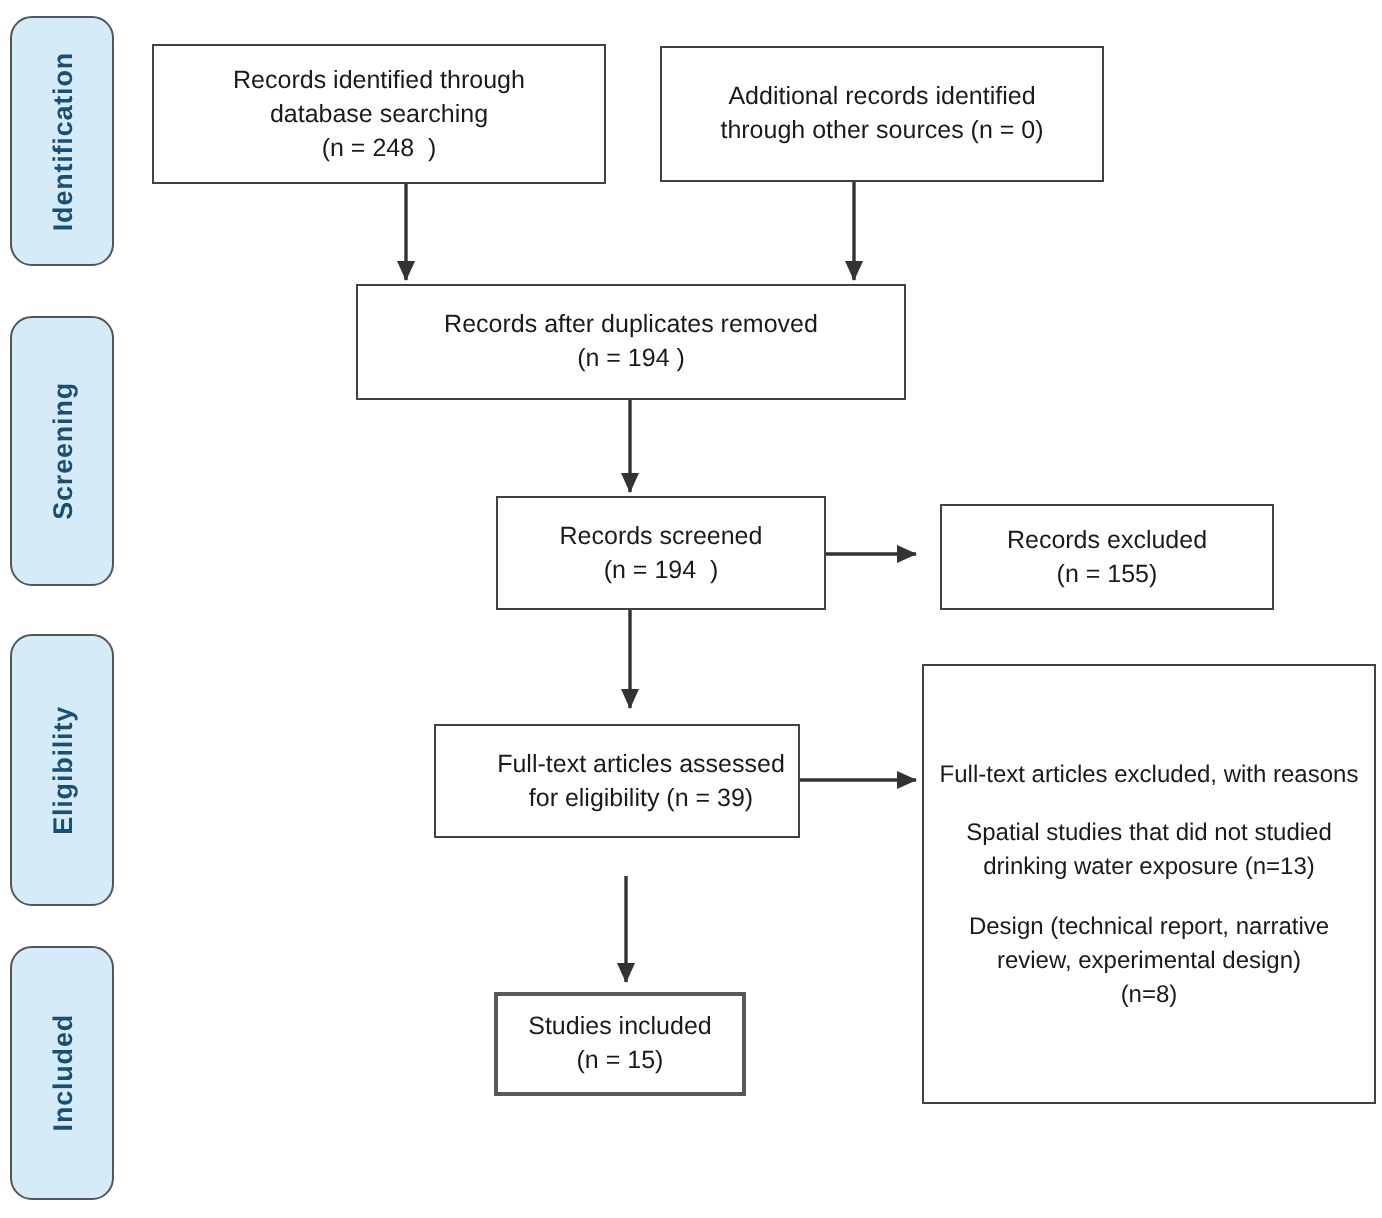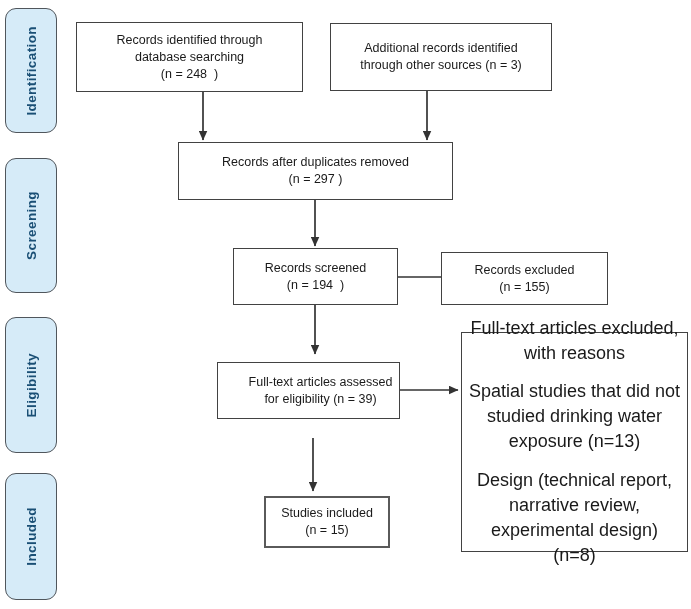--- a/index.html
+++ b/index.html
@@ -54,30 +54,30 @@
     justify-content: center;
     text-align: center;
     font-size: 12.5px;
     line-height: 1.36;
     white-space: pre-wrap;
     padding: 2px 4px;
   }
   #box-records-identified { left: 76px;  top: 22px;  width: 227px; height: 70px; }
   #box-additional-records { left: 330px; top: 23px;  width: 222px; height: 68px; }
   #box-after-duplicates   { left: 178px; top: 142px; width: 275px; height: 58px; }
-  #box-records-screened   { left: 233px; top: 248px; width: 165px; height: 57px; }
-  #box-records-excluded   { left: 441px; top: 252px; width: 167px; height: 53px; }
+  #box-records-screened   { left: 248px; top: 248px; width: 165px; height: 57px; }
+  #box-records-excluded   { left: 470px; top: 252px; width: 167px; height: 53px; }
   #box-fulltext-assessed  { left: 217px; top: 362px; width: 183px; height: 57px; padding-left: 28px; }
-  #box-studies-included   { left: 247px; top: 496px; width: 126px; height: 52px; border-color:#5a5a5a; border-width:2px;margin-left:17px; }
+  #box-studies-included   { left: 247px; top: 496px; width: 126px; height: 52px; border-color:#5a5a5a; border-width:2px; }
 
   #box-fulltext-excluded {
     left: 461px; top: 332px; width: 227px; height: 220px;
     flex-direction: column;
     justify-content: center;
-    font-size: 18px;
+    font-size: 12px;
     line-height: 1.4;
     padding: 4px 6px;
   }
   #box-fulltext-excluded .para { margin: 6.5px 0; }
 
   
   #arrow-layer {
     position: absolute;
     left: 0; top: 0;
     width: 691px; height: 609px;
@@ -119,26 +119,26 @@
   </svg>
 
   <div class="node" id="box-records-identified">
     <span>Records identified through
 database searching
 (n = 248  )</span>
   </div>
 
   <div class="node" id="box-additional-records">
     <span>Additional records identified
-through other sources (n = 3)</span>
+through other sources (n = 0)</span>
   </div>
 
   <div class="node" id="box-after-duplicates">
     <span>Records after duplicates removed
-(n = 297 )</span>
+(n = 194 )</span>
   </div>
 
   <div class="node" id="box-records-screened">
     <span>Records screened
 (n = 194  )</span>
   </div>
 
   <div class="node" id="box-records-excluded">
     <span>Records excluded
 (n = 155)</span>

